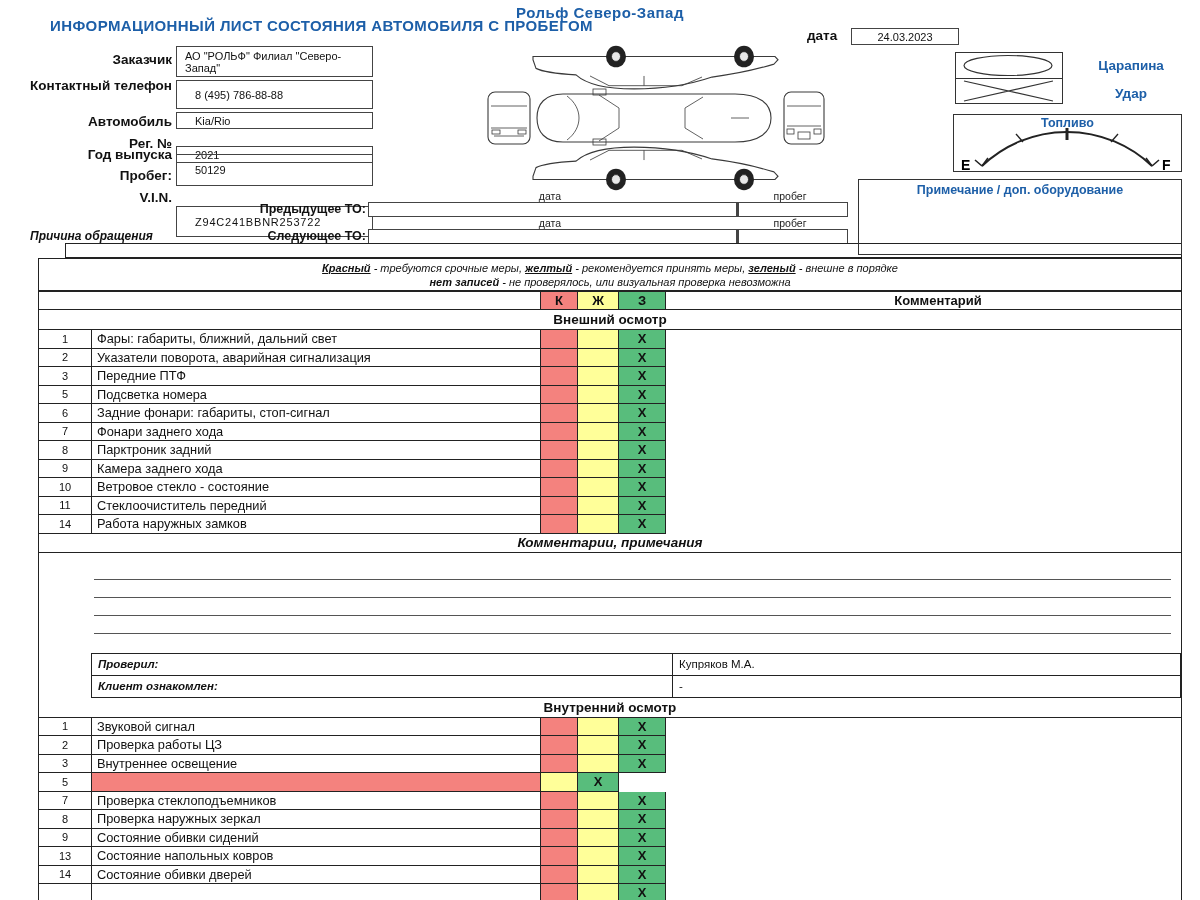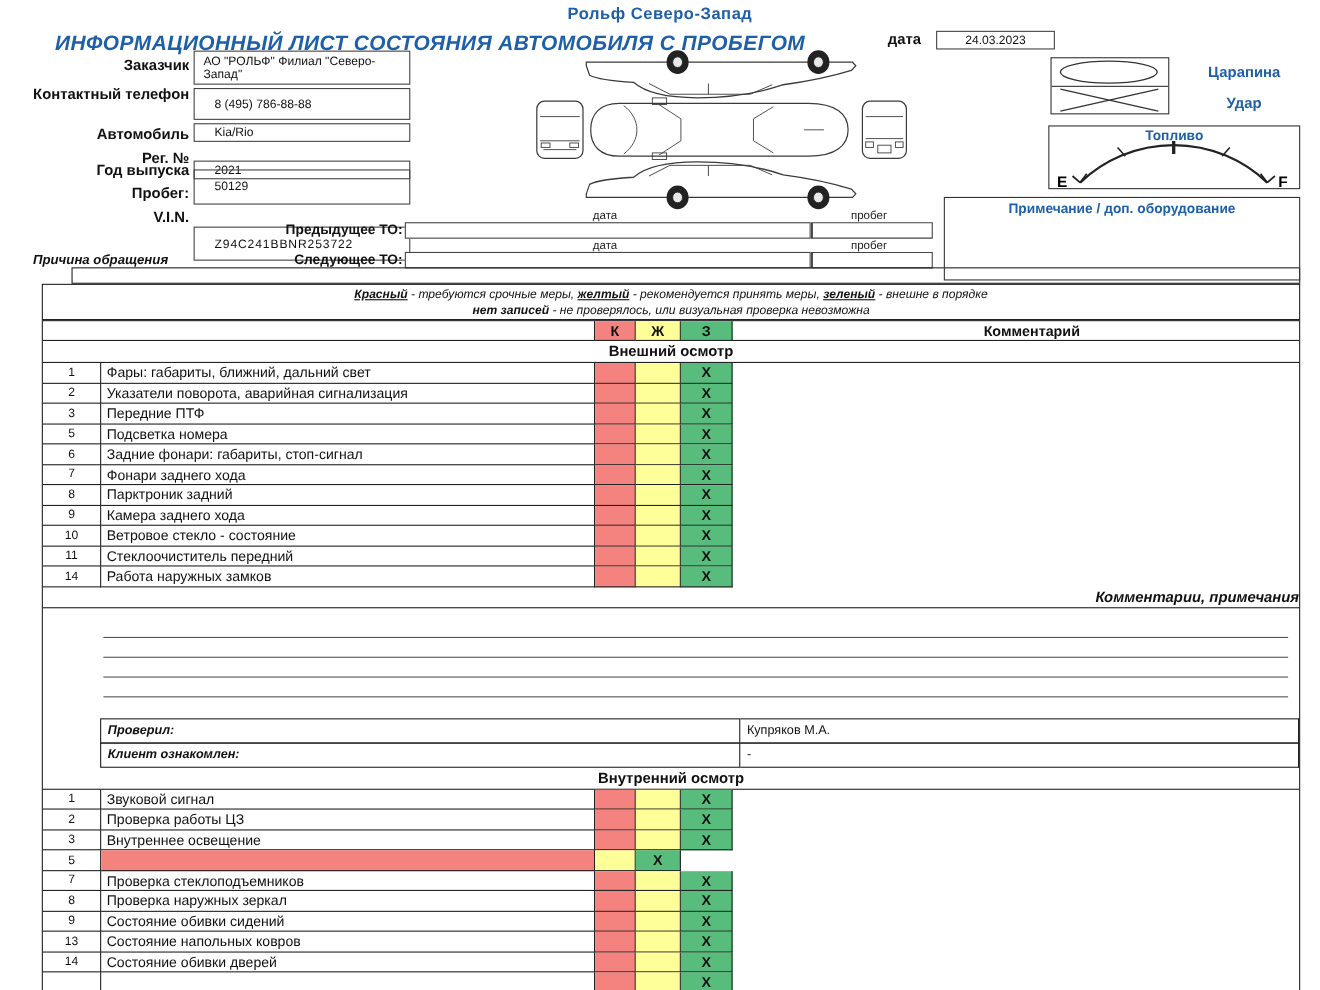--- a/index.html
+++ b/index.html
@@ -6,21 +6,21 @@
   .page{position:relative;width:1200px;height:900px;background:#fff;overflow:hidden;
         font-family:"Liberation Sans","DejaVu Sans",sans-serif;color:#111;}
   .abs{position:absolute;}
   .blue{color:var(--c-blue,#1d5fa8);}
   .b{font-weight:bold;}
   .i{font-style:italic;}
   .ctr{text-align:center;}
 
   
   .company{left:0;right:0;top:4px;font-size:15px;letter-spacing:.5px;}
-  .doctitle{left:50px;top:29px;font-size:19px;letter-spacing:.4px;font-style:italic;}
+  .doctitle{left:50px;top:17px;font-size:15px;letter-spacing:.4px;}
   .datelabel{left:807px;top:28px;font-size:13.5px;}
   .datebox{left:851px;top:28px;width:108px;height:17px;border:1.5px solid #444;
            font-size:11px;line-height:16px;text-align:center;box-sizing:border-box;}
 
   
   .flabel{width:172px;text-align:right;font-size:13.5px;font-weight:bold;line-height:15px;}
   .fbox{left:176px;width:197px;border:1.5px solid #444;box-sizing:border-box;
         font-size:11px;display:flex;align-items:center;}
   .fbox .pad{padding-left:18px;}
   .fbox .pad8{padding-left:8px;line-height:12px;}
@@ -58,21 +58,21 @@
   .tc.k{background:var(--c-red);border-right:1px solid #222;border-bottom:1px solid #222;justify-content:center;font-weight:bold;font-size:13px;}
   .tc.zh{background:var(--c-yellow);border-right:1px solid #222;border-bottom:1px solid #222;justify-content:center;font-weight:bold;font-size:13px;}
   .tc.z{background:var(--c-green);border-right:1px solid #222;border-bottom:1px solid #222;justify-content:center;font-weight:bold;font-size:13px;}
   .tc.cmt{border:none;}
   .thead{height:18px;}
   .thead .tc{border-bottom:1px solid #222;}
   .thead .hempty{grid-column:1/3;border-right:1px solid #222;}
   .thead .hcmt{justify-content:center;font-weight:bold;font-size:13px;padding-left:29px;}
   .sechead{height:19px;line-height:19px;text-align:center;font-weight:bold;font-size:13.5px;
            border-bottom:1px solid #222;}
-  .sechead.it{font-style:italic;height:18px;line-height:18px;text-align:right;}
+  .sechead.it{font-style:italic;height:18px;line-height:18px;}
   .blankarea{height:100px;position:relative;}
   .bline{position:absolute;left:55px;right:10px;border-top:1px solid #555;}
   .sigrow{display:grid;grid-template-columns:52px 582px 1fr;height:23px;font-size:11.5px;}
   .sigrow .sp{}
   .sigrow .lab{border:1px solid #222;display:flex;align-items:center;padding-left:6px;
                font-weight:bold;font-style:italic;box-sizing:border-box;}
   .sigrow .val{border:1px solid #222;border-left:none;display:flex;align-items:center;
                padding-left:6px;box-sizing:border-box;}
   .sigrow+.sigrow{margin-top:-1px;}
 

